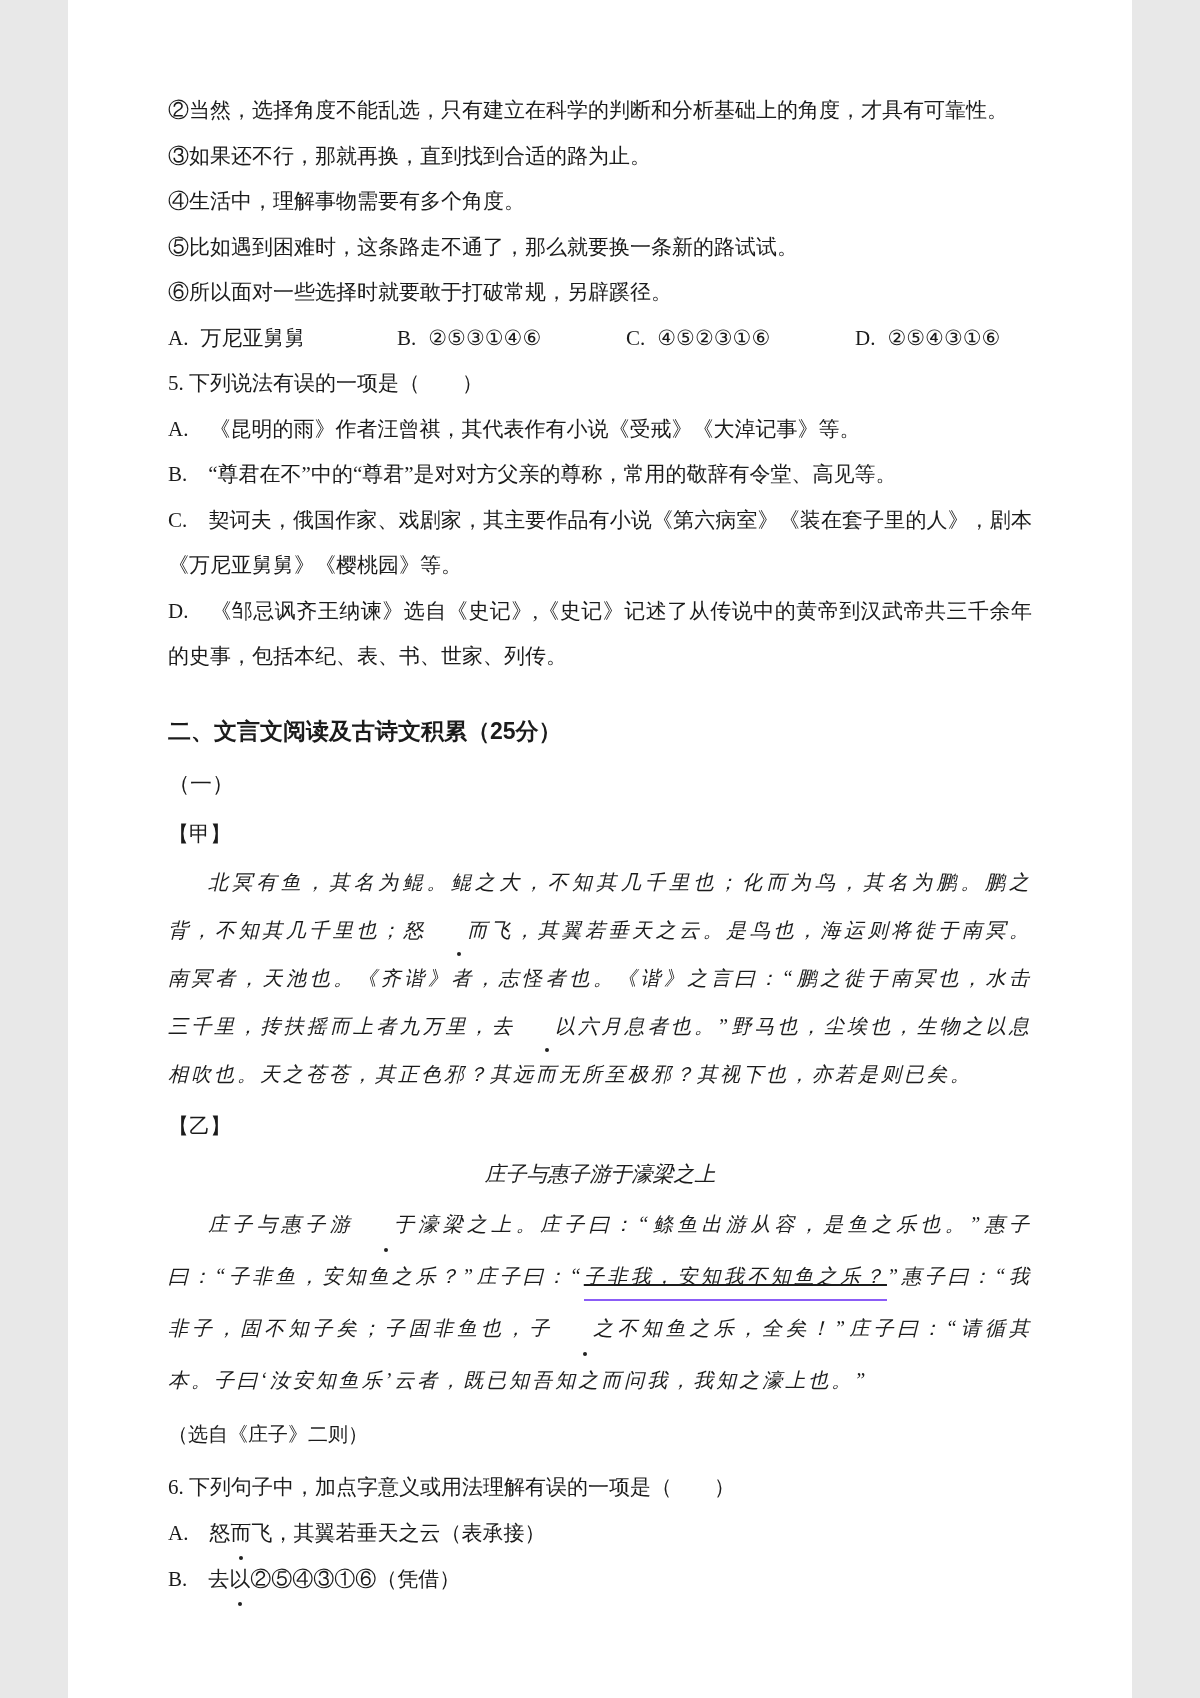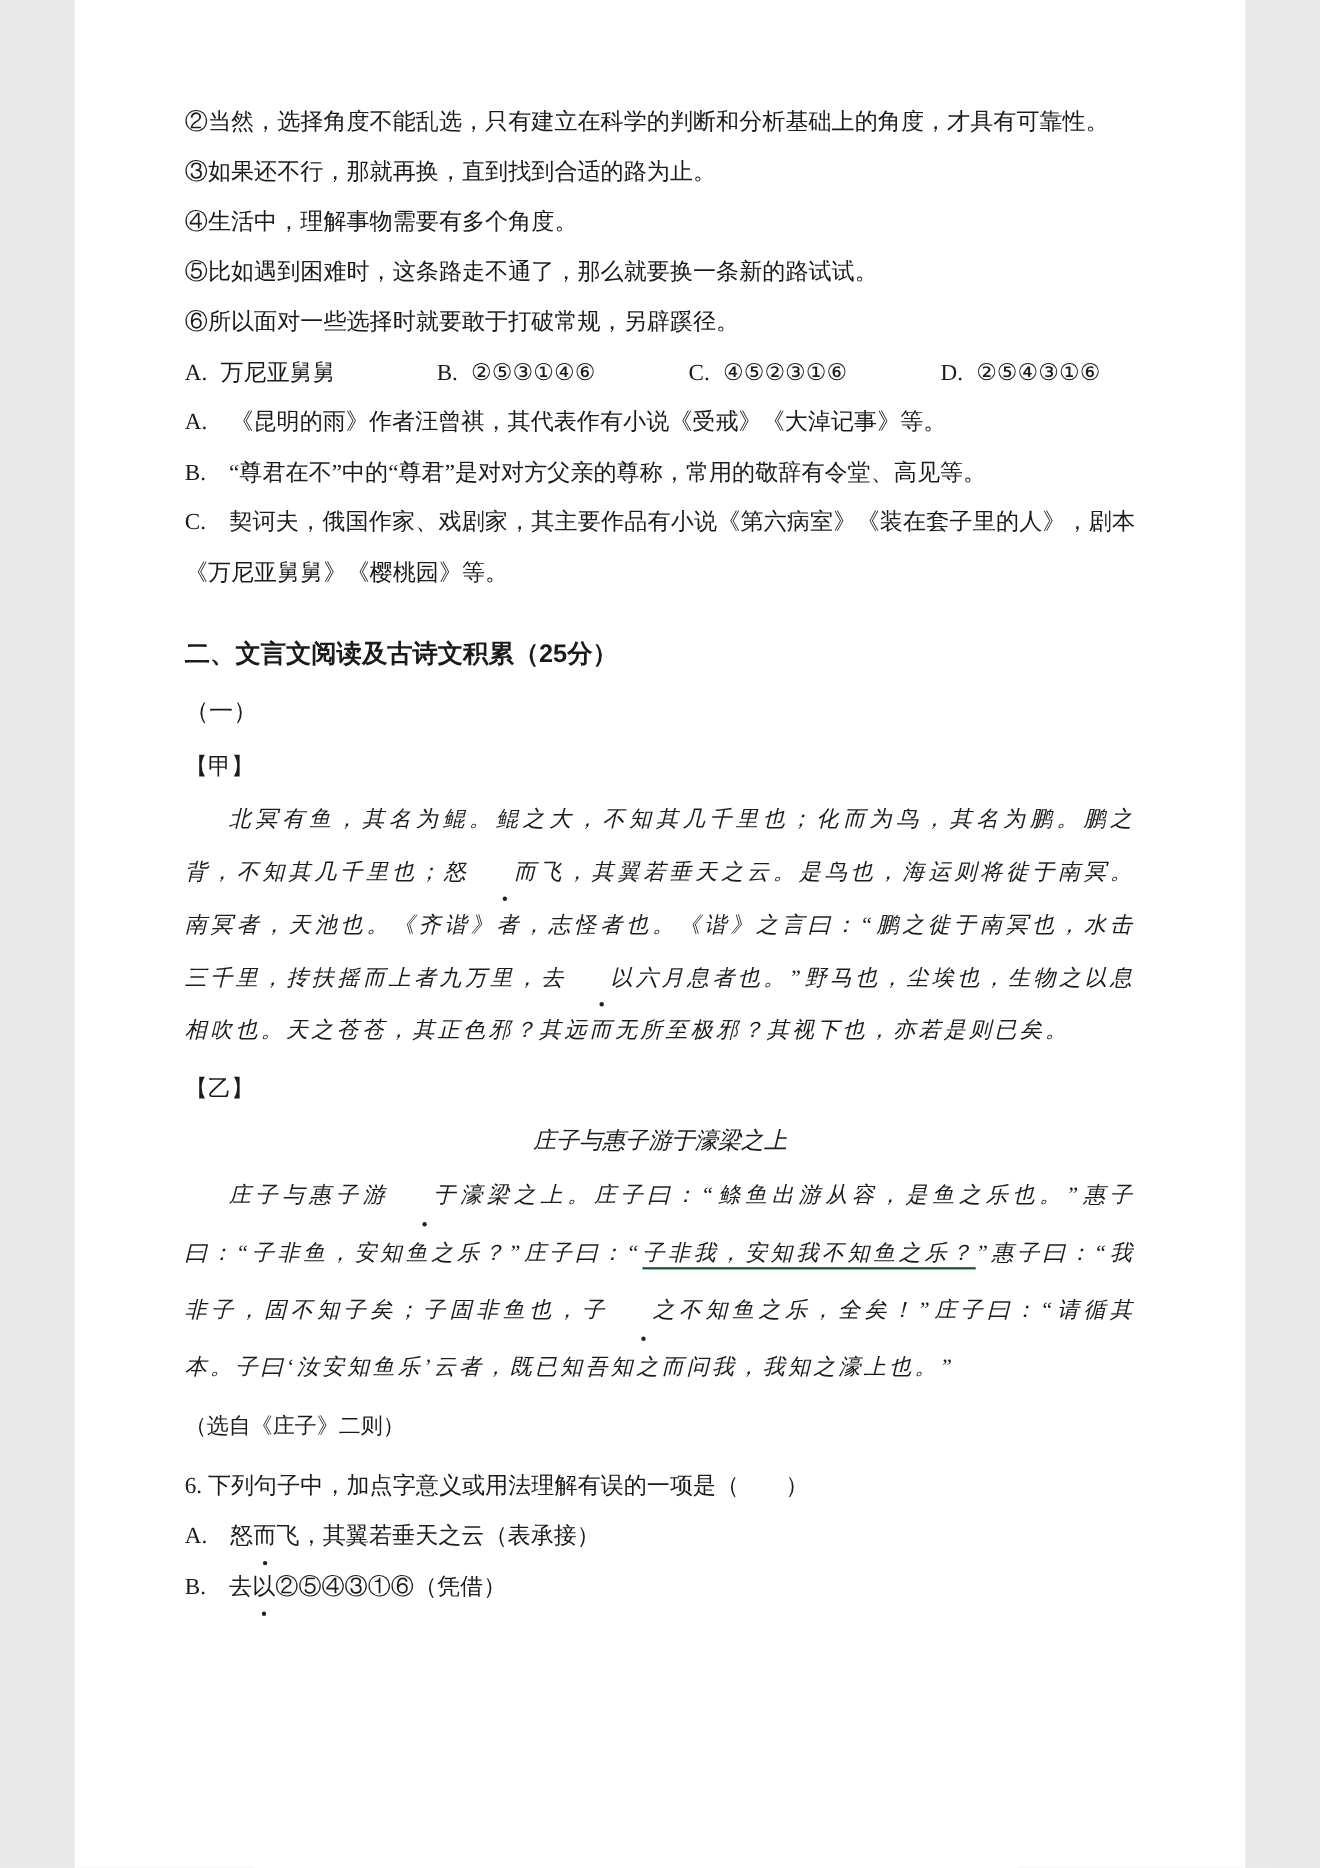--- a/index.html
+++ b/index.html
@@ -28,21 +28,21 @@
   .passage.yi{line-height:52px;}
   .src{text-align:left;padding-right:36px;font-size:20px;line-height:48px;margin-top:4px;}
   .q6stem{font-size:21px;line-height:46px;margin-top:6px;}
   .q6opt{font-size:21px;line-height:46px;}
   .zd{position:relative;display:inline-block;}
   .zd::after{
     content:"";position:absolute;left:50%;bottom:-4px;transform:translateX(-50%);
     width:4px;height:4px;border-radius:50%;background:#222;
   }
   .passage .zd::after{bottom:-2px;}
-  .ul{border-bottom:2px solid #14532d;padding-bottom:2px;}
+  .ul{border-bottom:2px solid #8b5cf6;padding-bottom:12px;text-decoration:underline;}
 </style>
 </head>
 <body>
 
 <div class="page">
   <div class="content">
 
     <p class="s1line">②当然，选择角度不能乱选，只有建立在科学的判断和分析基础上的角度，才具有可靠性。</p>
     <p class="s1line">③如果还不行，那就再换，直到找到合适的路为止。</p>
     <p class="s1line">④生活中，理解事物需要有多个角度。</p>
@@ -57,23 +57,25 @@
         <span class="lbl">B.</span><span>②⑤③①④⑥</span>
       </span>
       <span class="q4opt">
         <span class="lbl">C.</span><span>④⑤②③①⑥</span>
       </span>
       <span class="q4opt">
         <span class="lbl">D.</span><span>②⑤④③①⑥</span>
       </span>
     </div>
 
+    <p class="s1line">5. 下列说法有误的一项是（　　）</p>
     <p class="s1line">A.　《昆明的雨》作者汪曾祺，其代表作有小说《受戒》《大淖记事》等。</p>
     <p class="s1line">B.　“尊君在不”中的“尊君”是对对方父亲的尊称，常用的敬辞有令堂、高见等。</p>
     <p class="s1line">C.　契诃夫，俄国作家、戏剧家，其主要作品有小说《第六病室》《装在套子里的人》，剧本《万尼亚舅舅》《樱桃园》等。</p>
+    <p class="s1line">D.　《邹忌讽齐王纳谏》选自《史记》,《史记》记述了从传说中的黄帝到汉武帝共三千余年的史事，包括本纪、表、书、世家、列传。</p>
 
     <p class="heading">二、文言文阅读及古诗文积累（25分）</p>
     <p class="part">（一）</p>
 
     <p class="bracket">【甲】</p>
     <p class="passage kai">
       <span>北冥有鱼，其名为鲲。鲲之大，不知其几千里也；化而为鸟，其名为鹏。鹏之背，不知其几千里也；怒</span><span class="zd">而</span><span>飞，其翼若垂天之云。是鸟也，海运则将徙于南冥。南冥者，天池也。《齐谐》者，志怪者也。《谐》之言曰：“鹏之徙于南冥也，水击三千里，抟扶摇而上者九万里，去</span><span class="zd">以</span><span>六月息者也。”野马也，尘埃也，生物之以息相吹也。天之苍苍，其正色邪？其远而无所至极邪？其视下也，亦若是则已矣。</span>
     </p>
 
     <p class="bracket">【乙】</p>

